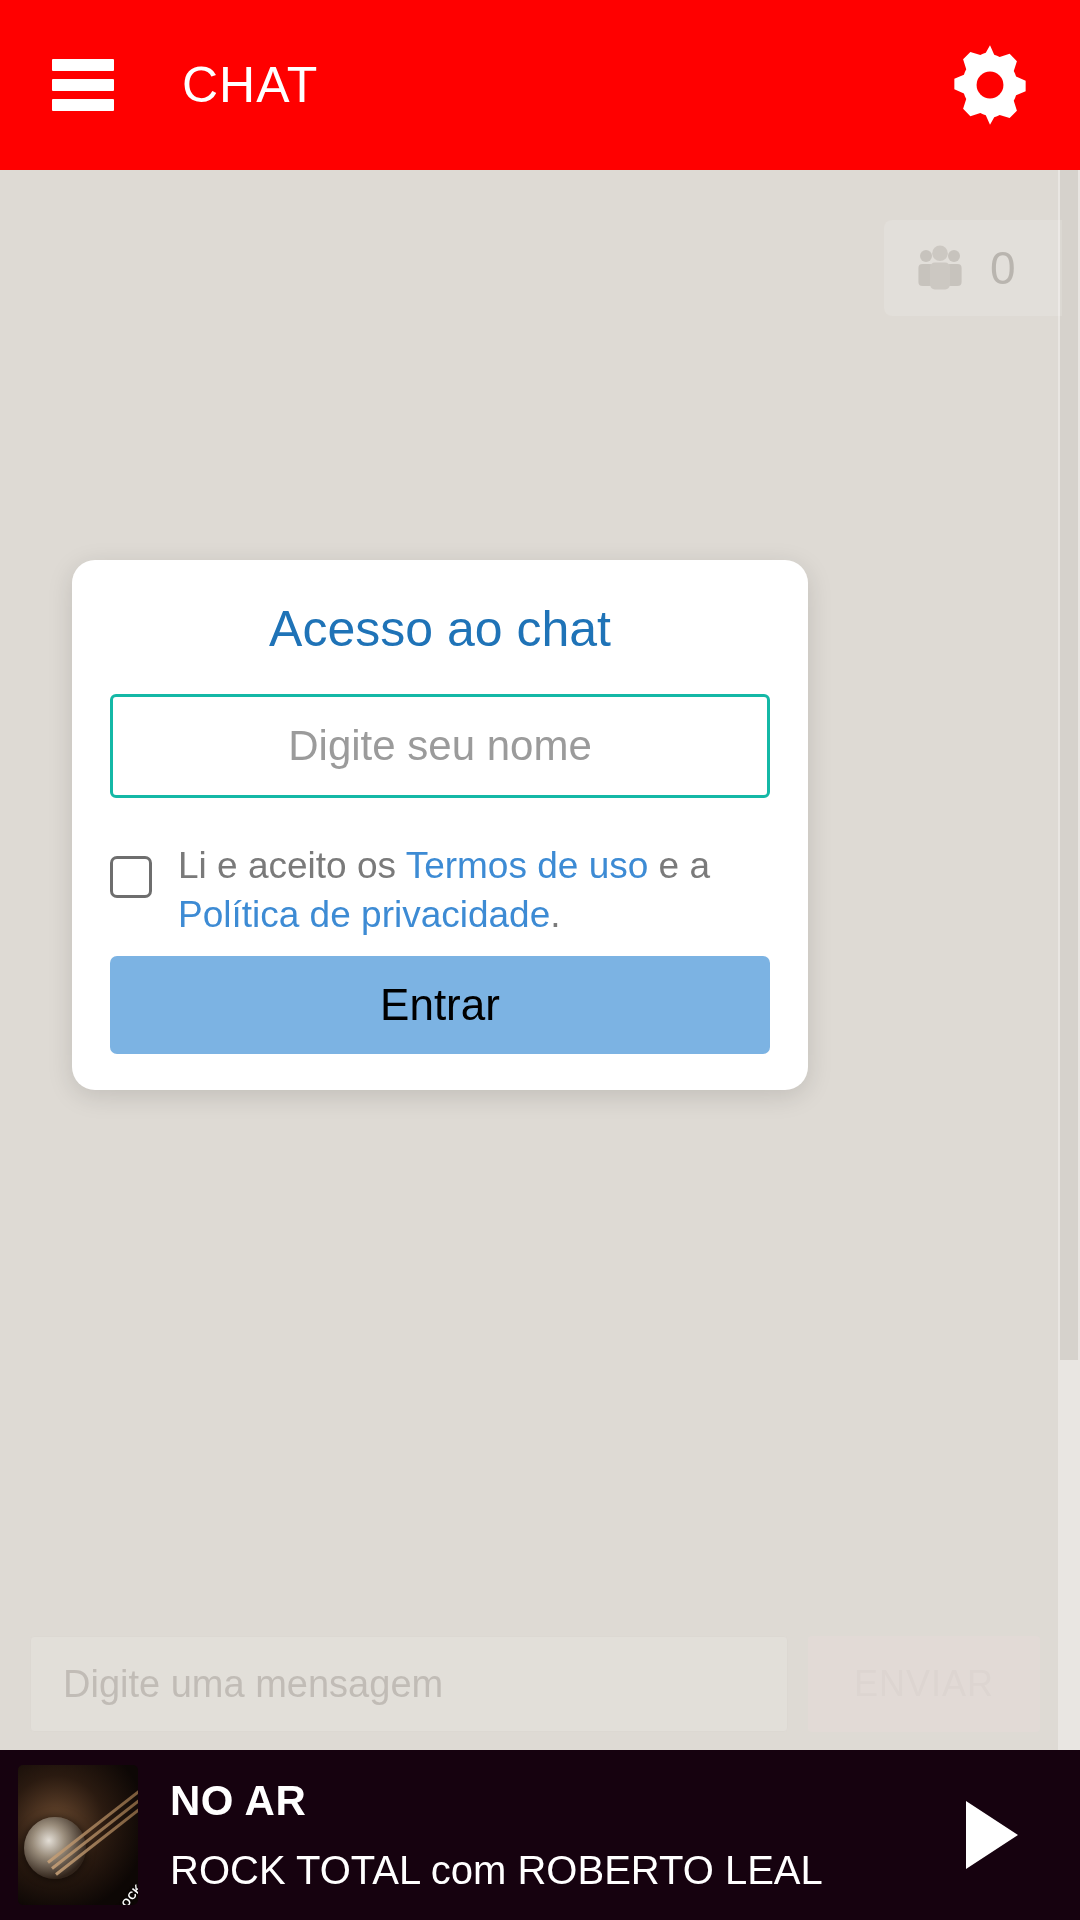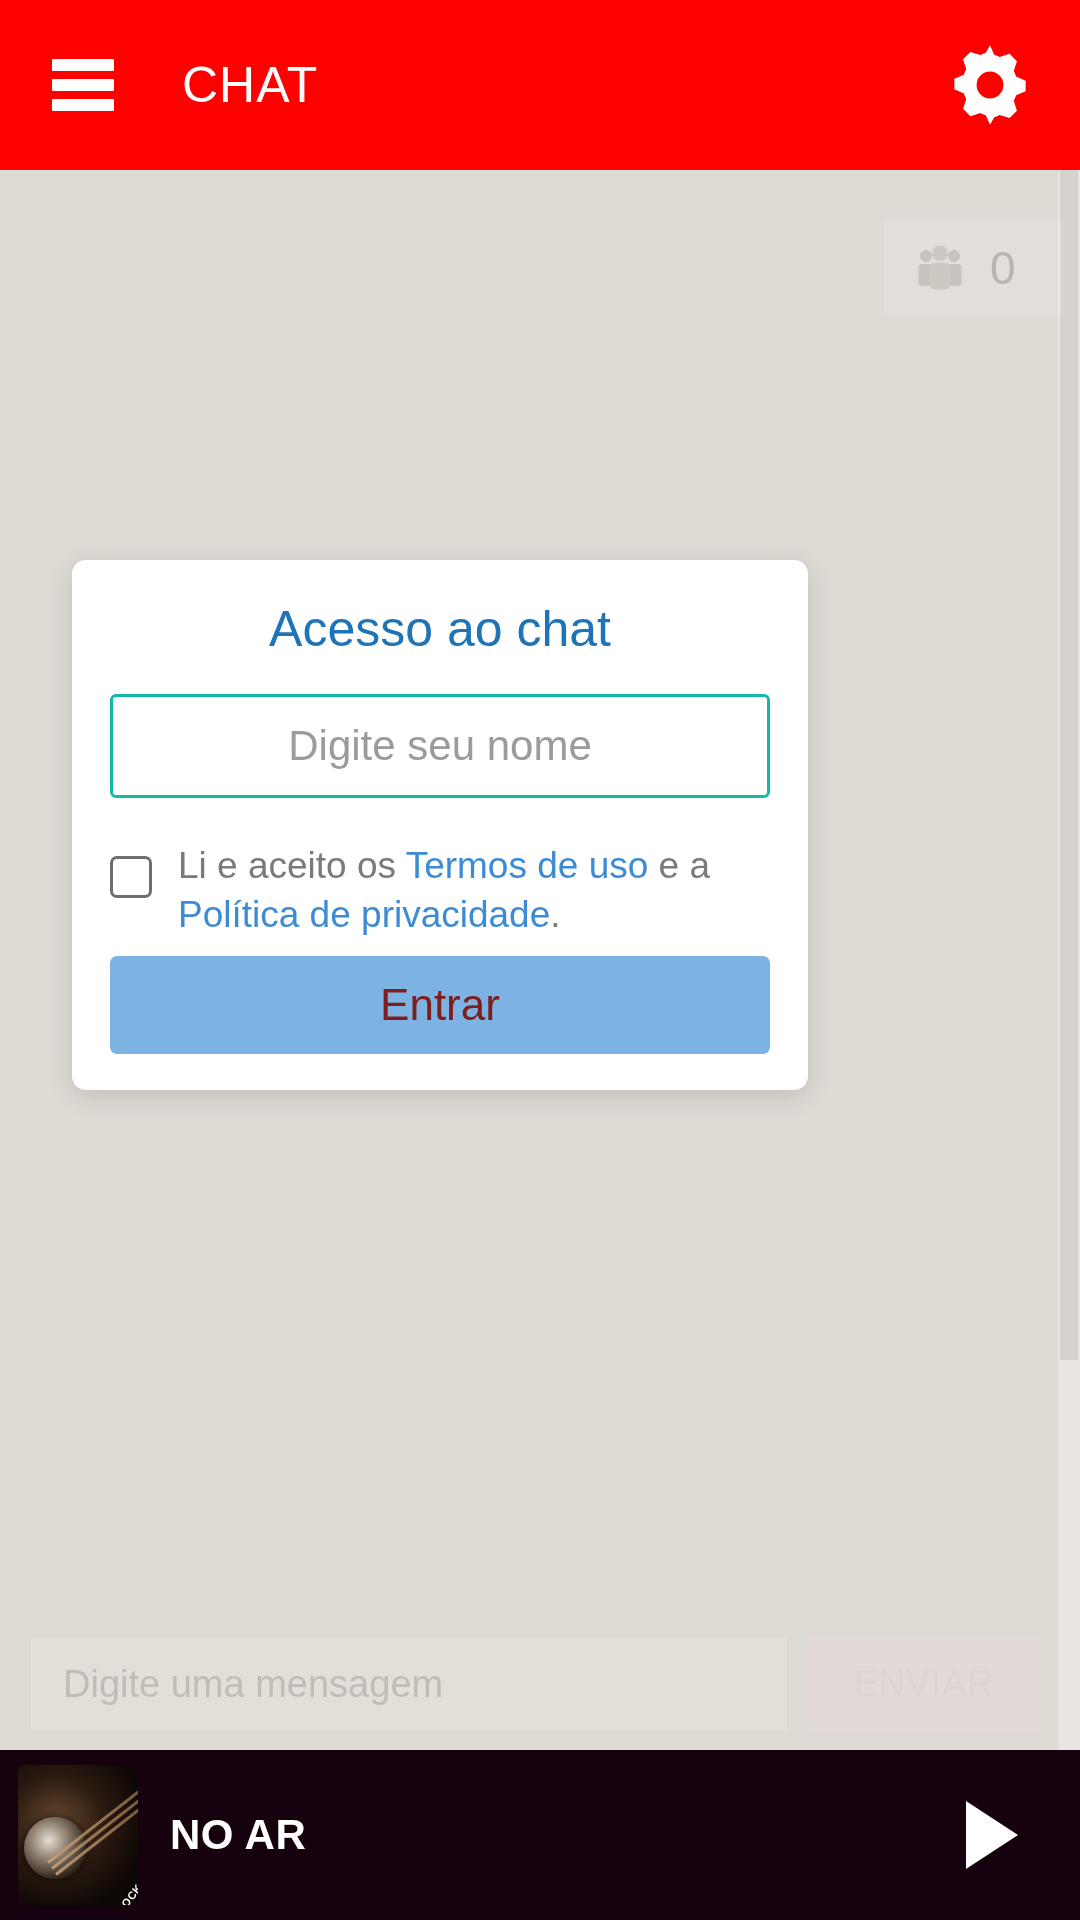--- a/index.html
+++ b/index.html
@@ -117,21 +117,21 @@
     letter-spacing:1px;
     font-family:"Liberation Sans", sans-serif;
   }
 
   
   .modal {
     position:absolute;
     left:72px; top:560px;
     width:736px;
     background:#FFFFFF;
-    border-radius:14px;
+    border-radius:23px;
     box-shadow:0 6px 26px rgba(0,0,0,0.13);
     padding:40px 38px 36px 38px;
     z-index:30;
   }
   .modal-title {
     text-align:center;
     color:#1F73B7;
     font-size:50px;
     font-weight:400;
     font-family:"Liberation Sans", sans-serif;
@@ -172,21 +172,21 @@
   }
   .terms-text a {
     color:#3D8BD4;
     text-decoration:none;
     cursor:pointer;
   }
   .enter-btn {
     width:100%; height:98px;
     background:#7CB3E3;
     border:none; border-radius:7px;
-    color:#7f1d1d;
+    color:#000000;
     font-size:44px;
     font-family:"Liberation Sans", sans-serif;
     cursor:pointer;
     display:flex; align-items:center; justify-content:center;
   }
 
   
   .player {
     position:absolute;
     left:0; bottom:0;
@@ -324,15 +324,16 @@
 <div class="player">
   <div class="album-art">
     <div class="body-shape"></div>
     <div class="str" style="left:30px; top:96px; width:120px; height:3px;"></div>
     <div class="str" style="left:34px; top:102px; width:116px; height:3px;"></div>
     <div class="str" style="left:38px; top:108px; width:112px; height:3px;"></div>
     <div class="aa-label">VIAGEM DO ROCK</div>
   </div>
   <div class="player-text">
     <div class="now-label">NO AR</div>
+    <div class="now-title">ROCK TOTAL com ROBERTO LEAL</div>
   </div>
   <div class="play-btn"></div>
 </div>
 
 </body></html>

